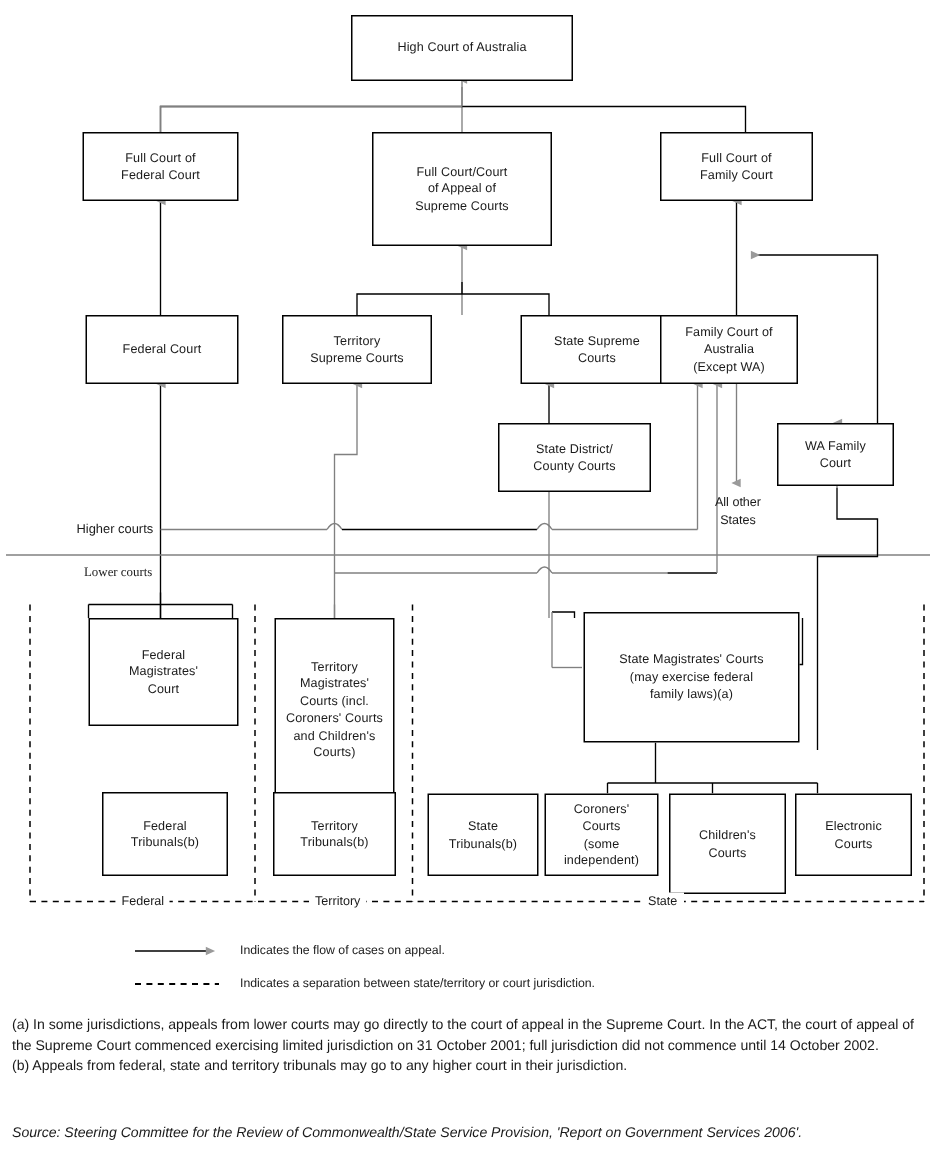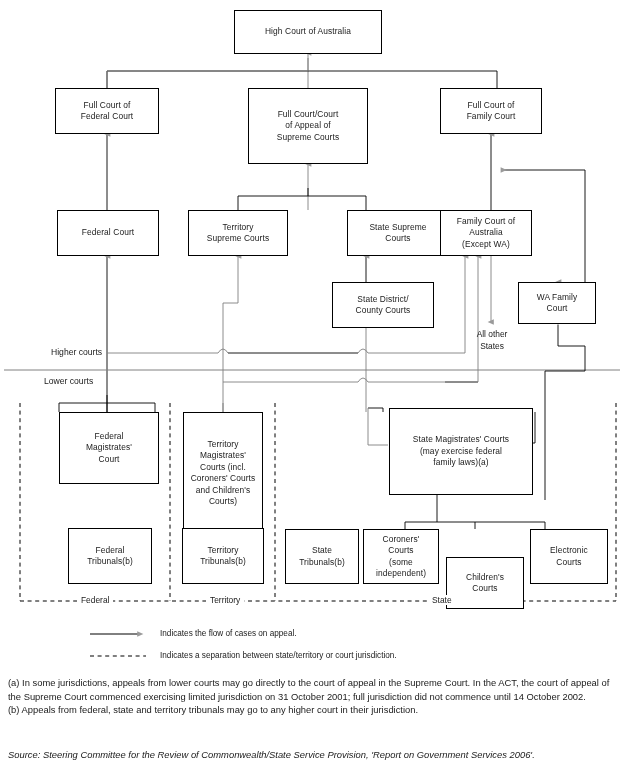--- a/index.html
+++ b/index.html
@@ -266,34 +266,34 @@
 Tribunals(b)</span>
   </div>
 
   <div class="box" style="left:363px;top:529px;width:76px;height:55px;white-space:pre-line;">
     <span>Coroners'
 Courts
 (some
 independent)</span>
   </div>
 
-  <div class="box" style="left:446px;top:529px;width:78px;height:52px;white-space:pre-line;margin-top:28px;">
+  <div class="box" style="left:446px;top:529px;width:78px;height:67px;white-space:pre-line;">
     <span>Children's
 Courts</span>
   </div>
 
   <div class="box" style="left:530px;top:529px;width:78px;height:55px;white-space:pre-line;">
     <span>Electronic
 Courts</span>
   </div>
 
   <div class="tierlabel" style="left:26px;top:347px;">
     <span>Higher courts</span>
   </div>
-  <div class="tierlabel" style="left:19px;top:376px;">
+  <div class="tierlabel" style="left:31px;top:376px;font-family:Liberation Serif, serif;">
     <span>Lower courts</span>
   </div>
 
   <div class="smalllabel" style="left:462px;top:329px;width:60px;">
     <div>All other</div>
     <div>States</div>
   </div>
 
   <div class="jurlabel" style="left:77px;top:595px;">
     <span>Federal</span>

